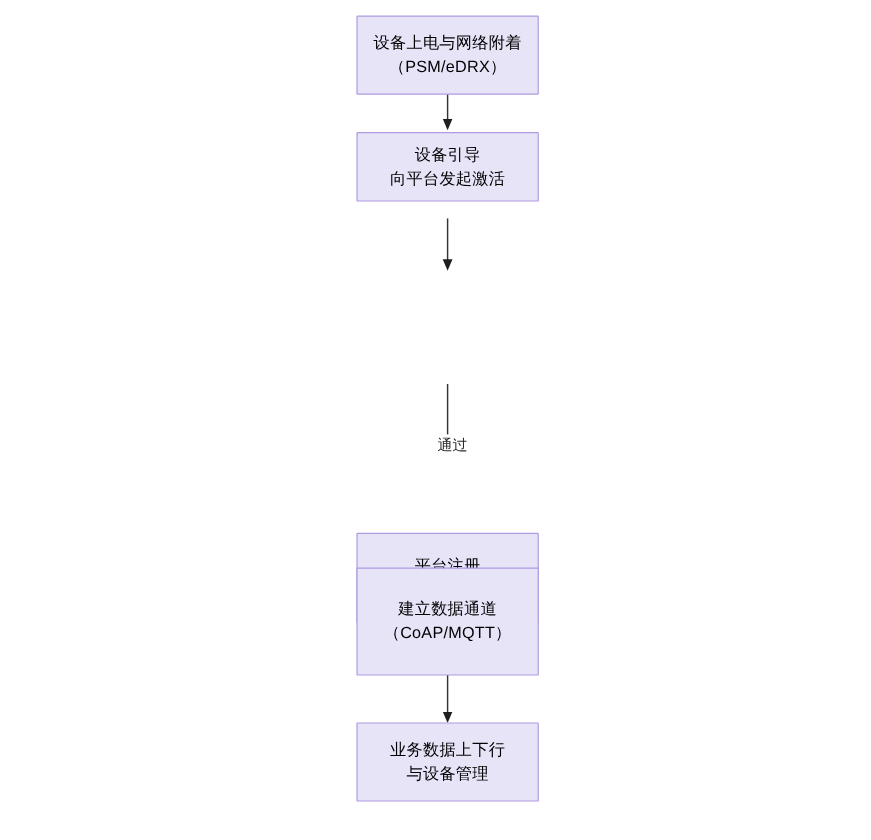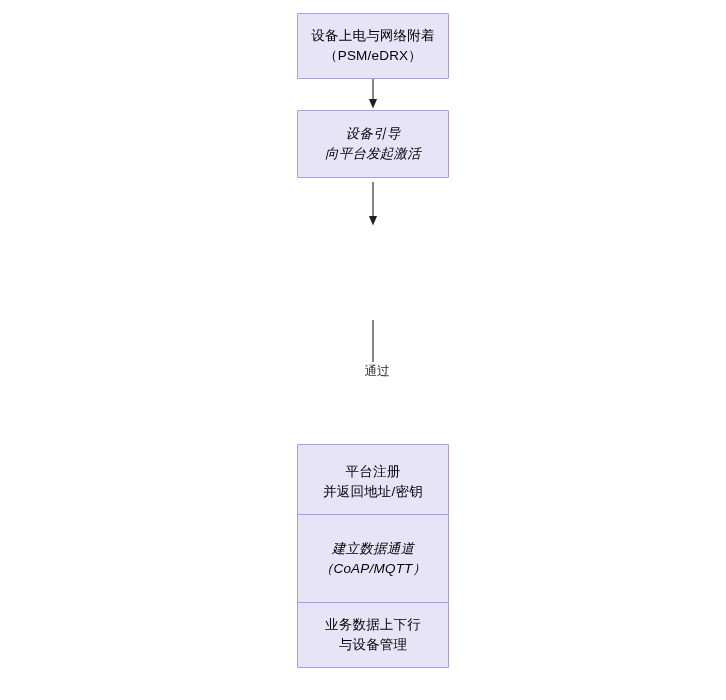--- a/index.html
+++ b/index.html
@@ -98,34 +98,34 @@
     <line x1="373" y1="455" x2="373" y2="486" stroke="#333333" stroke-width="1.2" marker-end="url(#arrowhead)"></line>
 
     <line x1="373" y1="560" x2="373" y2="598" stroke="#333333" stroke-width="1.2" marker-end="url(#arrowhead)"></line>
   </svg>
 
   <div class="node node-process" style="left:297px; top:13px; height:66px;">
     <div class="node-label">设备上电与网络附着
 （PSM/eDRX）</div>
   </div>
 
-  <div class="node node-process" style="left:297px; top:110px; height:68px;font-style:italic;">
+  <div class="node node-process" style="left:297px; top:110px; height:58px;">
     <div class="node-label">设备引导
 向平台发起激活</div>
   </div>
 
 
   <div class="edge-label" style="left:354px; top:362px; width:40px;">通过</div>
 
   <div class="node node-process" style="left:297px; top:396px; height:75px;margin-top:48px;">
     <div class="node-label">平台注册
 并返回地址/密钥</div>
   </div>
 
-  <div class="node node-process" style="left:297px; top:514px; height:90px;font-style:italic;">
+  <div class="node node-process" style="left:297px; top:473px; height:90px;">
     <div class="node-label">建立数据通道
 （CoAP/MQTT）</div>
   </div>
 
   <div class="node node-process" style="left:297px; top:602px; height:66px;">
     <div class="node-label">业务数据上下行
 与设备管理</div>
   </div>
 
 </div>

